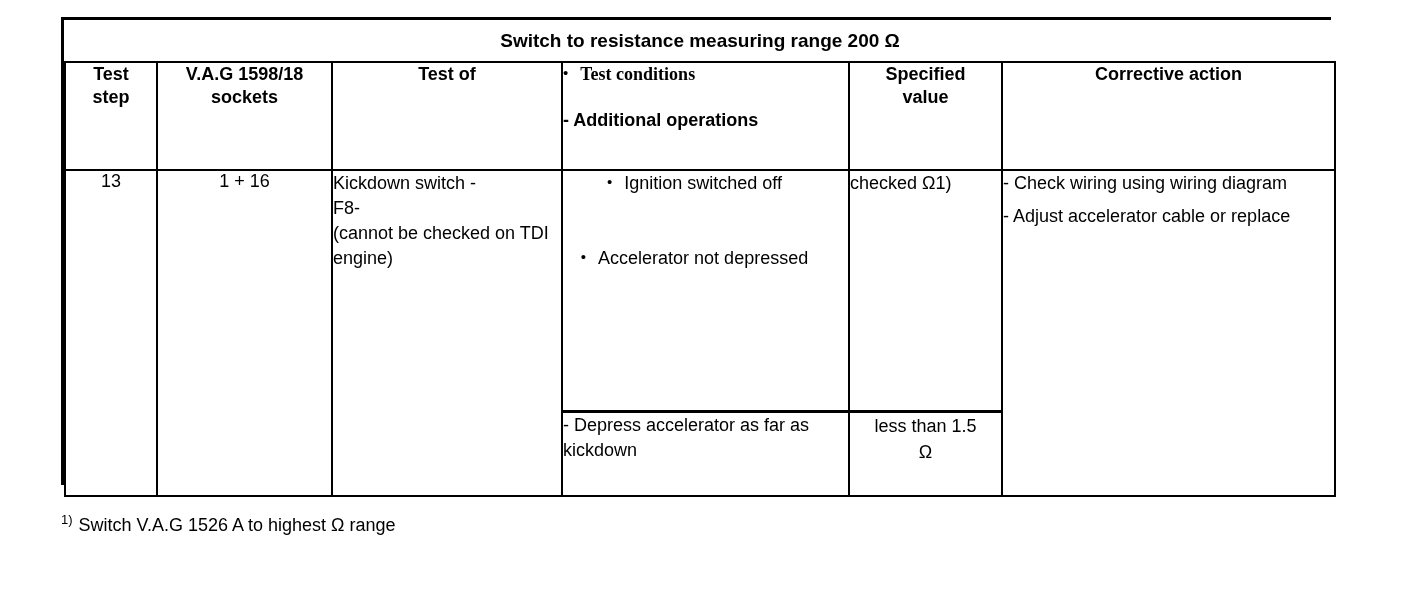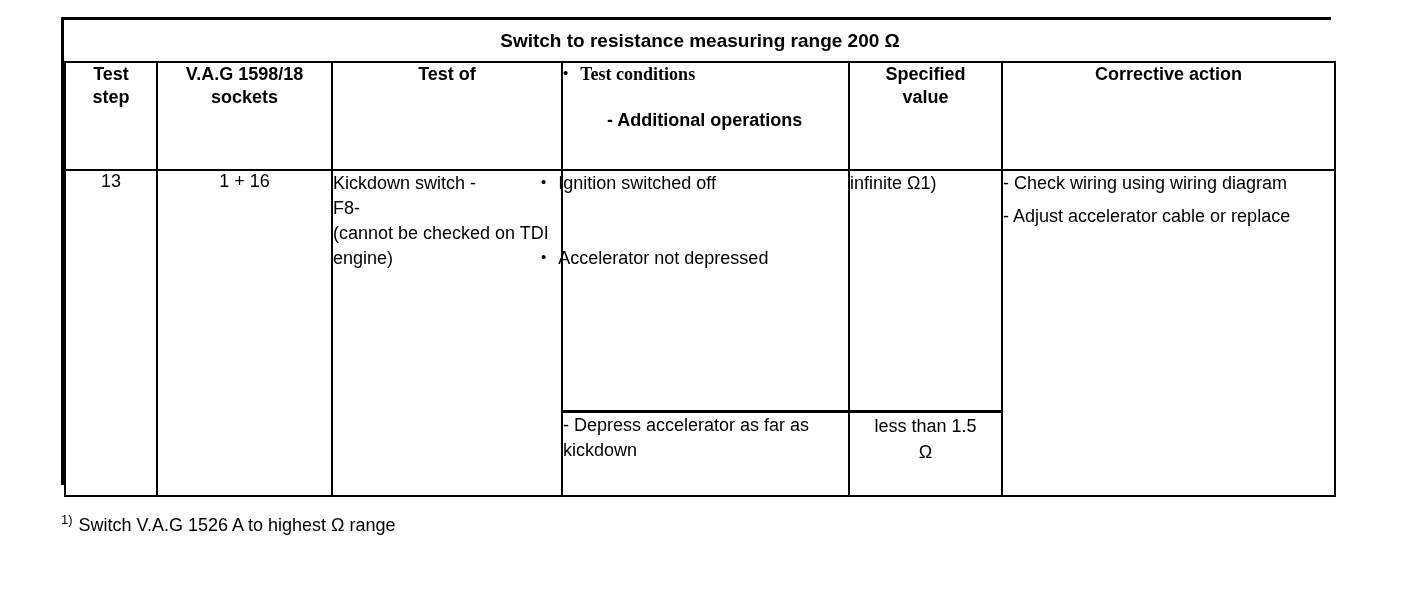--- a/index.html
+++ b/index.html
@@ -91,21 +91,20 @@
   }
   .head-left .bullet-line {
     display: block;
     padding-left: 18px;
     text-indent: -18px;
     margin-bottom: 22px;
     font-family: Liberation Serif, serif;
   }
   .head-left .dash-line {
     display: block;
-    padding-left: 44px;
   }
   .bdot {
     font-size: 15px;
     position: relative;
     top: -2px;
     padding-right: 12px;
   }
 
   
   .data-row td {
@@ -163,20 +162,21 @@
     border-top: 3px solid #000000 !important;
   }
 
   .cond-top {
     padding: 17px 8px 0 10px;
     line-height: 24px;
   }
   .cond-top .bullet-line {
     display: block;
     text-indent: -22px;
+    text-align: center;
   }
   .cond-top .bullet-line + .bullet-line {
     margin-top: 50px;
   }
   .cond-bottom {
     padding: 14px 8px 0 10px;
     line-height: 25px;
   }
 
   .spec-top {
@@ -279,21 +279,21 @@
               <td class="sub-bottom cond-bottom">- Depress accelerator as far as kickdown</td>
             </tr>
           </tbody>
               </table>
         </td>
 
         <td class="split-cell">
           <table class="split-inner">
             <tbody>
                   <tr>
-              <td class="sub-top spec-top">infinite Ω1)</td>
+              <td class="sub-top spec-top">checked Ω1)</td>
             </tr>
             <tr>
               <td class="sub-bottom spec-bottom">
                 <span>less than 1.5</span><br>
                 <span>Ω</span>
               </td>
             </tr>
           </tbody>
               </table>
         </td>

